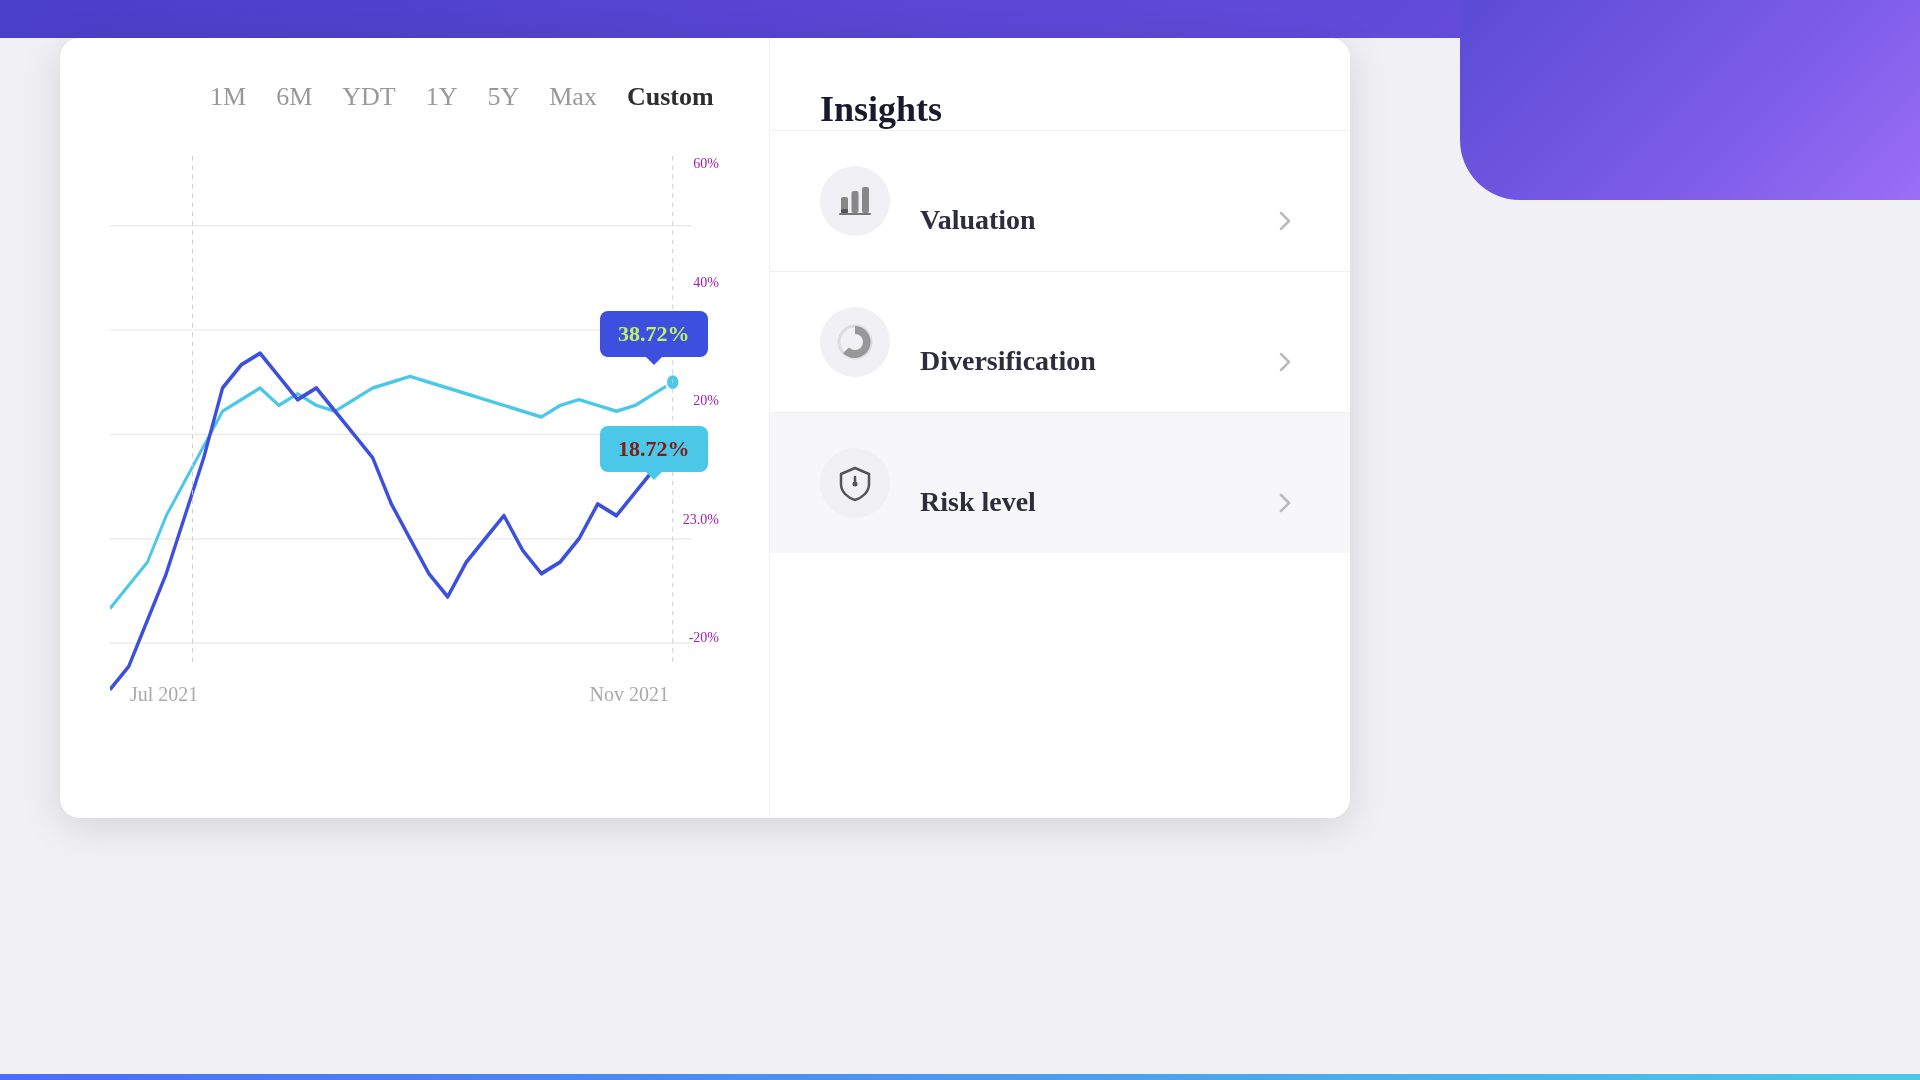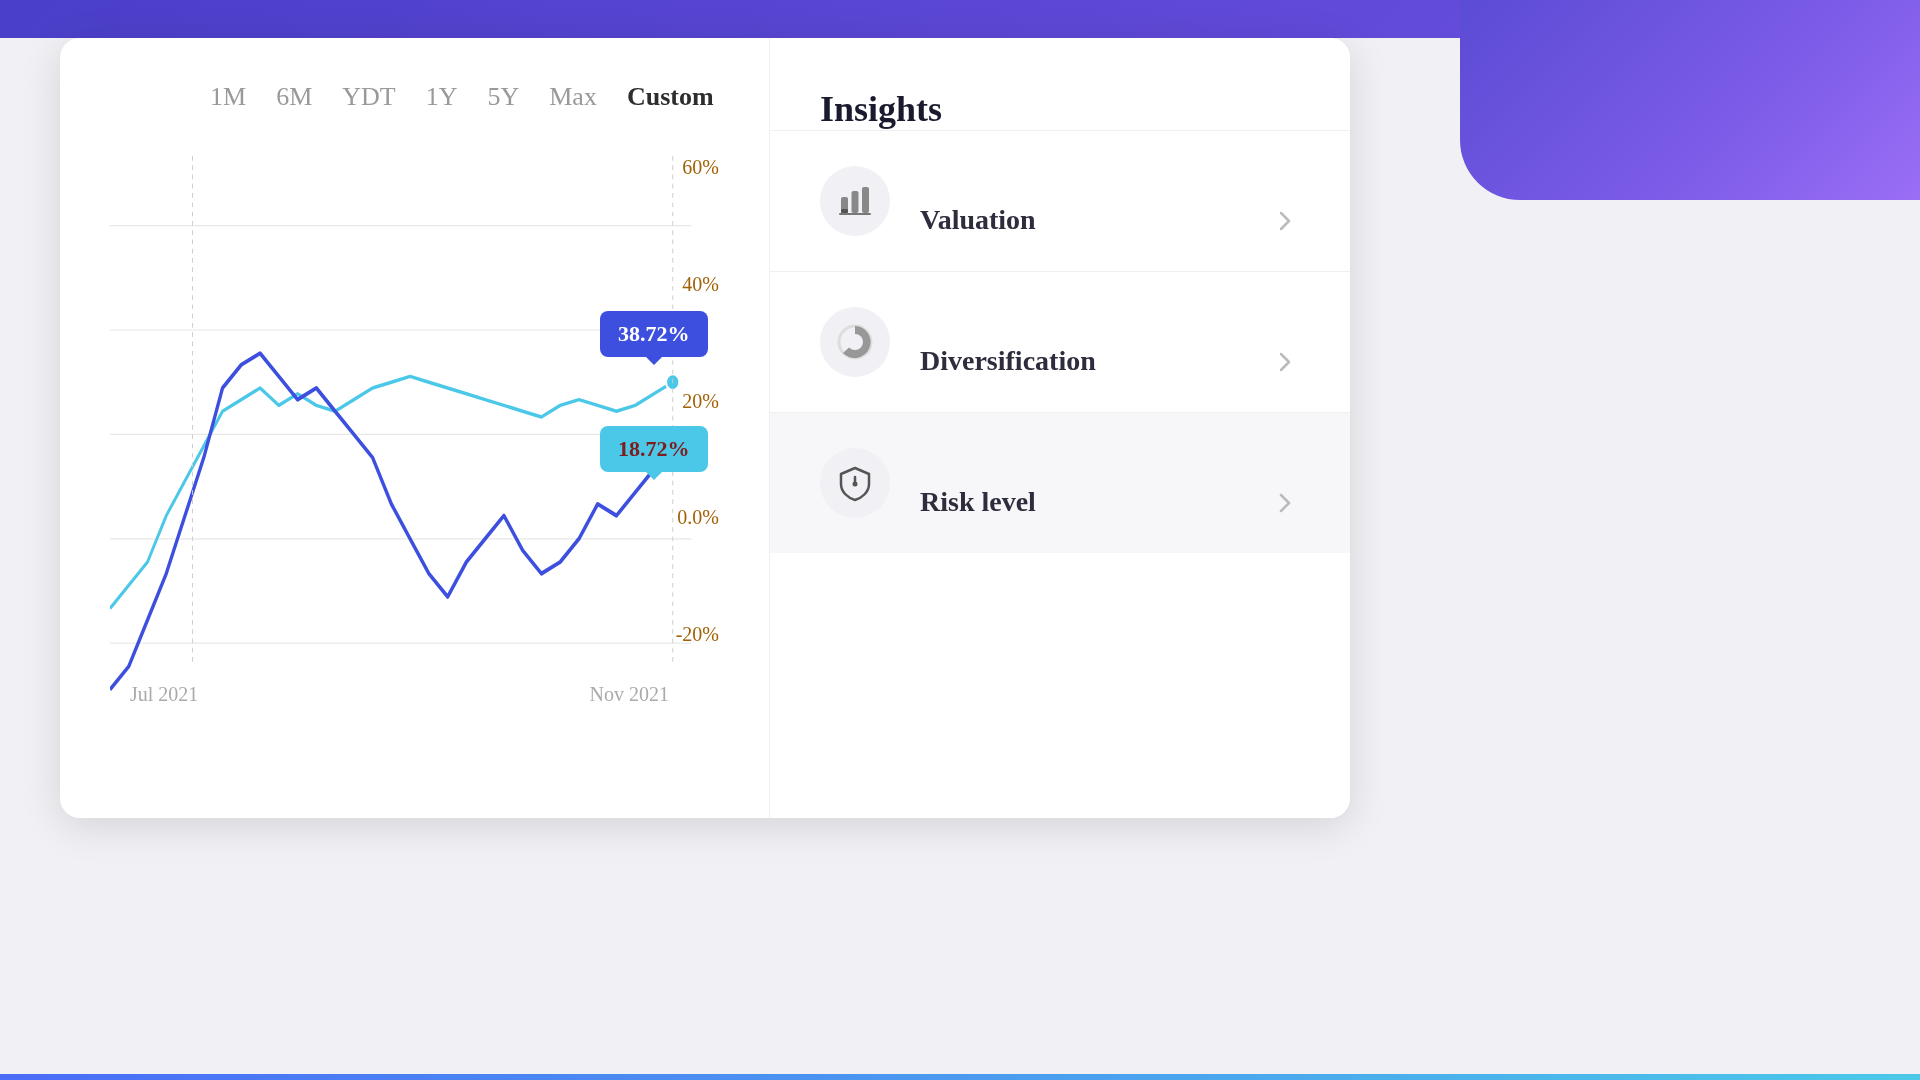--- a/index.html
+++ b/index.html
@@ -87,21 +87,21 @@
 
     .chart-svg {
       width: 100%;
       height: 100%;
     }
 
     
     .tooltip-blue-dark {
       position: absolute;
       background: #3d4fde;
-      color: #ffffff;
+      color: #bef264;
       font-size: 22px;
       font-weight: 700;
       padding: 10px 18px;
       border-radius: 8px;
       top: 155px;
       left: 490px;
     }
 
     .tooltip-blue-dark::after {
       content: '';
@@ -143,22 +143,22 @@
       right: 10px;
       top: 0;
       height: 490px;
       display: flex;
       flex-direction: column;
       justify-content: space-between;
       align-items: flex-end;
     }
 
     .y-label {
-      font-size: 20px;
-      color: #a16207;
+      font-size: 14px;
+      color: #a21caf;
     }
 
     
     .x-labels {
       position: absolute;
       bottom: 30px;
       left: 20px;
       right: 60px;
       display: flex;
       justify-content: space-between;
@@ -351,21 +351,21 @@
 
         <line x1="88" y1="0" x2="88" y2="440" stroke="#ccc" stroke-width="1" stroke-dasharray="4,4"></line>
         <line x1="600" y1="0" x2="600" y2="440" stroke="#ccc" stroke-width="1" stroke-dasharray="4,4"></line>
       </svg>
 
       
       <div class="y-labels">
         <span class="y-label">60%</span>
         <span class="y-label">40%</span>
         <span class="y-label">20%</span>
-        <span class="y-label">0.0%</span>
+        <span class="y-label">23.0%</span>
         <span class="y-label">-20%</span>
       </div>
 
       
       <div class="tooltip-blue-dark">38.72%</div>
       <div class="tooltip-cyan">18.72%</div>
 
       
       <div class="x-labels">
         <span class="x-label">Jul 2021</span>

